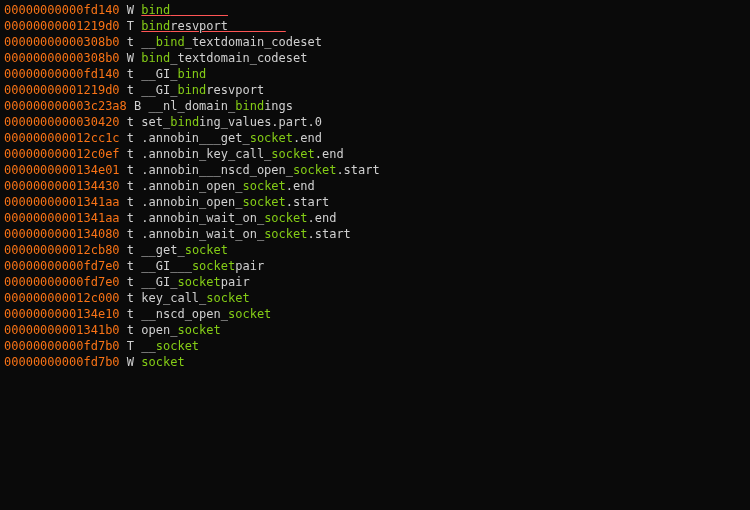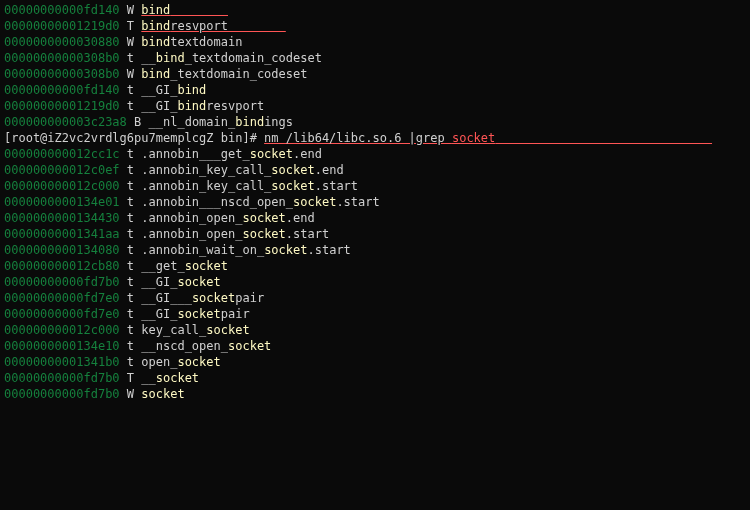--- a/index.html
+++ b/index.html
@@ -1,46 +1,44 @@
 <!DOCTYPE html>
 <html><head>
 <meta charset="utf-8">
 <style>
   html,body{margin:0;padding:0;background:#0a0a0a;width:750px;height:510px;overflow:hidden}
   body{font-family:"DejaVu Sans Mono","Courier New",monospace;font-size:12px;line-height:16px;color:#d0d0d0}
   .term{padding:2px 4px}
   .line{white-space:pre}
-  .addr{color:#15803d}
+  .addr{color:#f97316}
   .flag{color:#d0d0d0}
-  .hl{color:#fef9c3}
+  .hl{color:#84cc16}
   .ul{text-decoration:underline;text-decoration-color:#ff5555}
   .prompt .hl{color:#ff5555}
 </style>
 </head>
 <body>
 
 <div class="term">
     <div class="line"><span class="addr">00000000000fd140</span> <span class="flag">W</span> <span class="ul"><span class="hl">bind</span><span>        </span></span></div>
     <div class="line"><span class="addr">00000000001219d0</span> <span class="flag">T</span> <span class="ul"><span class="hl">bind</span><span>resvport</span><span>        </span></span></div>
-    <div class="line"><span class="addr">0000000000030880</span> <span class="flag">W</span> <span><span class="hl">bind</span><span>textdomain</span></span></div>
     <div class="line"><span class="addr">00000000000308b0</span> <span class="flag">t</span> <span><span>__</span><span class="hl">bind</span><span>_textdomain_codeset</span></span></div>
     <div class="line"><span class="addr">00000000000308b0</span> <span class="flag">W</span> <span><span class="hl">bind</span><span>_textdomain_codeset</span></span></div>
     <div class="line"><span class="addr">00000000000fd140</span> <span class="flag">t</span> <span><span>__GI_</span><span class="hl">bind</span></span></div>
     <div class="line"><span class="addr">00000000001219d0</span> <span class="flag">t</span> <span><span>__GI_</span><span class="hl">bind</span><span>resvport</span></span></div>
     <div class="line"><span class="addr">000000000003c23a8</span> <span class="flag">B</span> <span><span>__nl_domain_</span><span class="hl">bind</span><span>ings</span></span></div>
-    <div class="line prompt"><span>[root@iZ2vc2vrdlg6pu7memplcgZ bin]# </span><span class="ul"><span>nm /lib64/libc.so.6 |grep </span><span class="hl">socket</span><span>                              </span></span></div>
+    <div class="line"><span class="addr">0000000000030420</span> <span class="flag">t</span> <span><span>set_</span><span class="hl">bind</span><span>ing_values.part.0</span></span></div>
     <div class="line"><span class="addr">000000000012cc1c</span> <span class="flag">t</span> <span><span>.annobin___get_</span><span class="hl">socket</span><span>.end</span></span></div>
     <div class="line"><span class="addr">000000000012c0ef</span> <span class="flag">t</span> <span><span>.annobin_key_call_</span><span class="hl">socket</span><span>.end</span></span></div>
-    <div class="line"><span class="addr">000000000012c000</span> <span class="flag">t</span> <span><span>.annobin_key_call_</span><span class="hl">socket</span><span>.start</span></span></div>
     <div class="line"><span class="addr">0000000000134e01</span> <span class="flag">t</span> <span><span>.annobin___nscd_open_</span><span class="hl">socket</span><span>.start</span></span></div>
     <div class="line"><span class="addr">0000000000134430</span> <span class="flag">t</span> <span><span>.annobin_open_</span><span class="hl">socket</span><span>.end</span></span></div>
     <div class="line"><span class="addr">00000000001341aa</span> <span class="flag">t</span> <span><span>.annobin_open_</span><span class="hl">socket</span><span>.start</span></span></div>
+    <div class="line"><span class="addr">00000000001341aa</span> <span class="flag">t</span> <span><span>.annobin_wait_on_</span><span class="hl">socket</span><span>.end</span></span></div>
     <div class="line"><span class="addr">0000000000134080</span> <span class="flag">t</span> <span><span>.annobin_wait_on_</span><span class="hl">socket</span><span>.start</span></span></div>
     <div class="line"><span class="addr">000000000012cb80</span> <span class="flag">t</span> <span><span>__get_</span><span class="hl">socket</span></span></div>
-    <div class="line"><span class="addr">00000000000fd7b0</span> <span class="flag">t</span> <span><span>__GI_</span><span class="hl">socket</span></span></div>
     <div class="line"><span class="addr">00000000000fd7e0</span> <span class="flag">t</span> <span><span>__GI___</span><span class="hl">socket</span><span>pair</span></span></div>
     <div class="line"><span class="addr">00000000000fd7e0</span> <span class="flag">t</span> <span><span>__GI_</span><span class="hl">socket</span><span>pair</span></span></div>
     <div class="line"><span class="addr">000000000012c000</span> <span class="flag">t</span> <span><span>key_call_</span><span class="hl">socket</span></span></div>
     <div class="line"><span class="addr">0000000000134e10</span> <span class="flag">t</span> <span><span>__nscd_open_</span><span class="hl">socket</span></span></div>
     <div class="line"><span class="addr">00000000001341b0</span> <span class="flag">t</span> <span><span>open_</span><span class="hl">socket</span></span></div>
     <div class="line"><span class="addr">00000000000fd7b0</span> <span class="flag">T</span> <span><span>__</span><span class="hl">socket</span></span></div>
     <div class="line"><span class="addr">00000000000fd7b0</span> <span class="flag">W</span> <span><span class="hl">socket</span></span></div>
   </div>
 
 </body></html>

